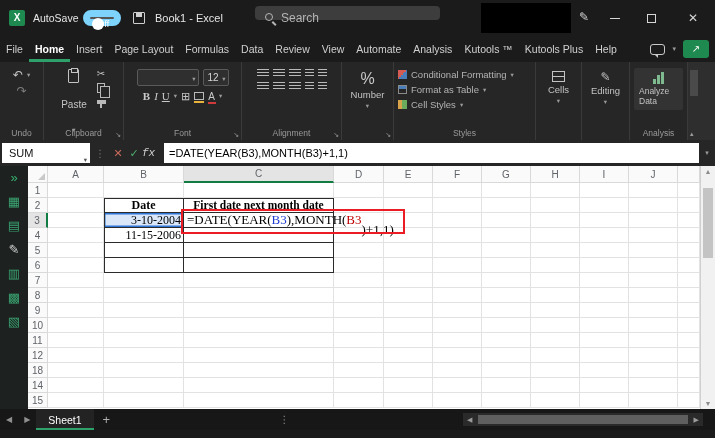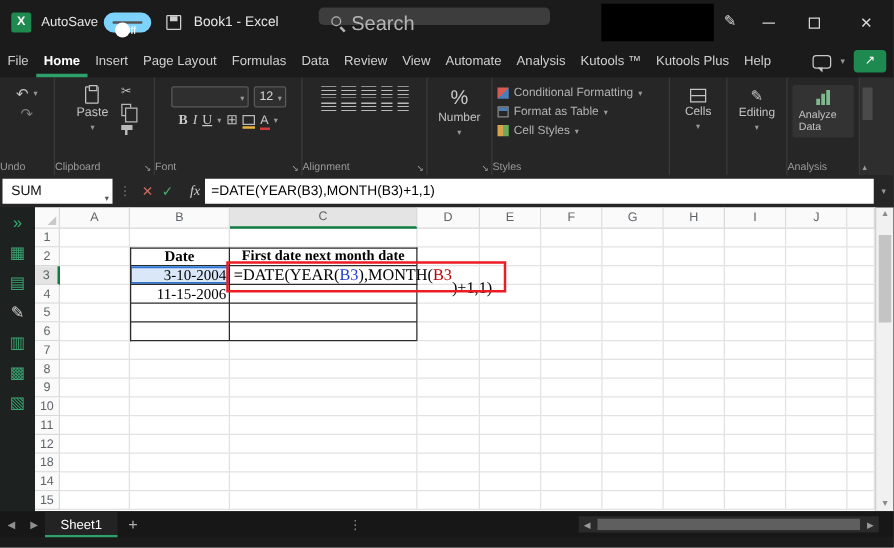--- a/index.html
+++ b/index.html
@@ -9,21 +9,21 @@
 
 .titlebar{position:absolute;left:0;top:0;width:100%;height:36px;background:#1b1b1b;color:#e6e6e6}
 .logo{position:absolute;left:9px;top:10px;width:16px;height:16px;background:#1e8a4f;border-radius:2px;color:#fff;font-size:10px;font-weight:bold;text-align:center;line-height:16px}
 .as-label{position:absolute;left:33px;top:12px;font-size:10.5px}
 .toggle{position:absolute;left:83px;top:10px;width:38px;height:16px;border-radius:9px;background:#565656;border:7px solid #7dd3fc}
 .knob{position:absolute;left:2px;top:1px;width:12px;height:12px;border-radius:50%;background:#fff}
 .toggle-state{position:absolute;right:5px;top:2px;font-size:8.5px;color:#fff}
 .save-ico{position:absolute;left:133px;top:12px;width:12px;height:12px;border:1px solid #cfcfcf;border-radius:1px}
 .save-ico::before{content:"";position:absolute;left:2px;top:0;width:6px;height:4px;background:#cfcfcf}
 .doc-title{position:absolute;left:155px;top:12px;font-size:11px;white-space:nowrap}
-.search{position:absolute;left:255px;top:6px;width:185px;height:14px;background:#3d3d3d;border-radius:4px;color:#b5b5b5;font-size:16px}
+.search{position:absolute;left:255px;top:6px;width:185px;height:14px;background:#3d3d3d;border-radius:4px;color:#b5b5b5;font-size:12px}
 .mag{position:absolute;left:10px;top:7px;width:8px;height:8px;border:1.5px solid #b5b5b5;border-radius:50%}
 .mag::after{content:"";position:absolute;left:6.5px;top:6.5px;width:5px;height:1.5px;background:#b5b5b5;transform:rotate(45deg);transform-origin:0 0}
 .search-text{position:absolute;left:26px;top:5px}
 .redacted{position:absolute;left:481px;top:3px;width:90px;height:30px;background:#000}
 .pen-ico{position:absolute;left:579px;top:10px;font-size:12px;color:#d6d6d6}
 .winbtn{position:absolute;top:0;height:36px;width:34px;color:#d6d6d6;text-align:center;line-height:36px;font-size:12px}
 .btn-min{left:598px}.btn-max{left:634px}.btn-close{left:676px}
 .maxbox{display:inline-block;width:9px;height:9px;border:1px solid #d6d6d6;vertical-align:middle}
 .minline{display:inline-block;width:10px;height:1px;background:#d6d6d6;vertical-align:middle}
 
@@ -34,27 +34,27 @@
 .mtab.active{color:#fff;font-weight:bold;box-shadow:inset 0 -3px 0 #2ea06a}
 .menu-right{position:absolute;right:6px;top:4px;display:flex;align-items:center;gap:7px}
 .comment-ico{width:15px;height:11px;border:1px solid #c9c9c9;border-radius:3px;position:relative}
 .comment-ico::after{content:"";position:absolute;left:3px;bottom:-4px;border-left:4px solid transparent;border-right:0 solid transparent;border-top:4px solid #c9c9c9}
 .caret{font-size:7px;color:#9a9a9a}
 .share-btn{width:26px;height:18px;background:#1e8a4f;border-radius:3px;color:#fff;font-size:10px;text-align:center;line-height:18px}
 
 
 .ribbon{position:absolute;left:0;top:62px;width:100%;height:78px;background:#262626;color:#c3c3c3;display:flex}
 .rgroup{position:relative;border-right:1px solid #3a3a3a;padding:5px 4px 14px 4px;display:flex;flex-direction:column;align-items:center}
-.glabel{position:absolute;bottom:2px;left:0;right:0;text-align:left;font-size:8.5px;color:#9a9a9a;white-space:nowrap}
+.glabel{position:absolute;bottom:2px;left:0;right:0;text-align:center;font-size:8.5px;color:#9a9a9a;white-space:nowrap}
 .launcher{position:absolute;bottom:1px;right:2px;font-size:7px;color:#9a9a9a}
 .ricon{font-size:12px;color:#c3c3c3;line-height:1}
 .dim{color:#7d7d7d}
 .small-caret{font-size:6.5px;color:#9a9a9a}
 .rrow{display:flex;align-items:center;gap:4px;margin:2px 0}
-.paste-big{display:flex;flex-direction:column;align-items:center;gap:2px;font-size:10px;margin-right:6px}
+.paste-big{display:flex;flex-direction:column;align-items:center;gap:16px;font-size:10px;margin-right:6px}
 .clip-ico{width:11px;height:14px;border:1px solid #c3c3c3;border-radius:1px;position:relative}
 .clip-ico::before{content:"";position:absolute;left:2px;top:-2px;width:5px;height:3px;background:#262626;border:1px solid #c3c3c3}
 .mini-col{display:flex;flex-direction:column;gap:4px;align-items:flex-start}
 .ico-copy{position:relative;width:8px;height:10px;border:1px solid #b9b9b9}
 .ico-copy::after{content:"";position:absolute;left:2px;top:2px;width:8px;height:10px;border:1px solid #b9b9b9;background:#262626}
 .ico-painter{width:9px;height:4px;background:#b9b9b9;position:relative;margin-top:3px}
 .ico-painter::after{content:"";position:absolute;left:3px;top:4px;width:2px;height:4px;background:#b9b9b9}
 .fbox{width:62px;height:17px;background:#2f2f2f;border:1px solid #5a5a5a;border-radius:2px;position:relative}
 .fbox .bx-caret{position:absolute;right:2px;top:5px}
 .szbox{width:26px;height:17px;background:#2f2f2f;border:1px solid #5a5a5a;border-radius:2px;font-size:10px;color:#d6d6d6;text-align:left;padding:2px 0 0 4px;position:relative}
@@ -82,21 +82,21 @@
 .ribbon-scroll .thumb{position:absolute;left:2px;top:8px;width:8px;height:26px;background:#4a4a4a}
 .ribbon-scroll .up{position:absolute;left:2px;bottom:2px;font-size:7px;color:#9a9a9a}
 
 
 .fbar{position:absolute;left:0;top:140px;width:100%;height:26px;background:#262626;display:flex;align-items:center}
 .namebox{width:88px;height:20px;background:#fff;margin-left:2px;position:relative;font-size:11px;color:#111;line-height:20px;padding-left:7px}
 .namebox .nb-caret{position:absolute;right:3px;top:7px;color:#555}
 .fb-dots{color:#777;font-size:10px;margin:0 5px}
 .fb-ico{width:16px;text-align:center;font-size:11px}
 .fb-x{color:#c96a5c}.fb-ok{color:#4caf6d}
-.fb-fx{font-family:Liberation Serif, serif;font-style:italic;color:#d0d0d0;font-size:11px;width:18px;text-align:right}
+.fb-fx{font-family:Liberation Mono, monospace;font-style:italic;color:#d0d0d0;font-size:11px;width:18px;text-align:left}
 .fb-input{flex:1;height:20px;background:#fff;color:#000;font-size:11px;line-height:20px;padding-left:5px;margin-left:4px;white-space:nowrap;overflow:hidden}
 .fb-exp{width:16px;text-align:center;font-size:7px;color:#9a9a9a}
 
 
 .sidepane{position:absolute;left:0;top:166px;width:28px;height:243px;background:#1d2220;display:flex;flex-direction:column;align-items:center;padding-top:5px;gap:11px}
 .sp-ico{font-size:13px;line-height:1}
 
 
 .grid{position:absolute;left:28px;top:166px;width:672px;height:243px;background:#fff;display:grid;grid-template-columns:20px 56px 80px 150px 50px 49px 49px 49px 49px 49px 49px 22px;grid-template-rows:17px repeat(15,15px)}
 .ch,.rh,.corner{background:#fafafa;border-right:1px solid #d9d9d9;border-bottom:1px solid #d9d9d9;font-size:10px;color:#5f6368;display:flex;align-items:center;justify-content:center}

